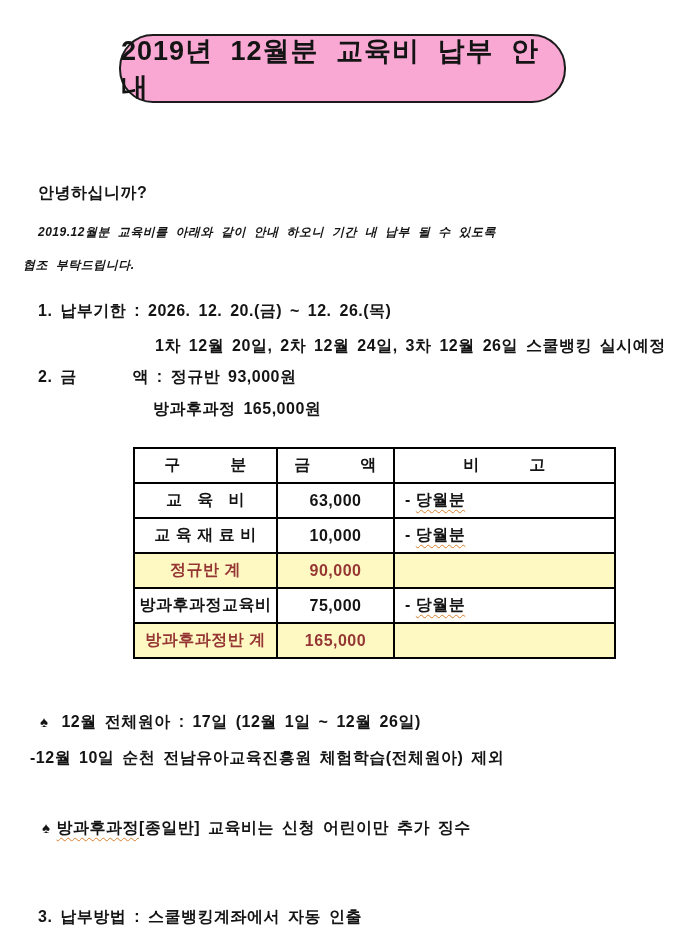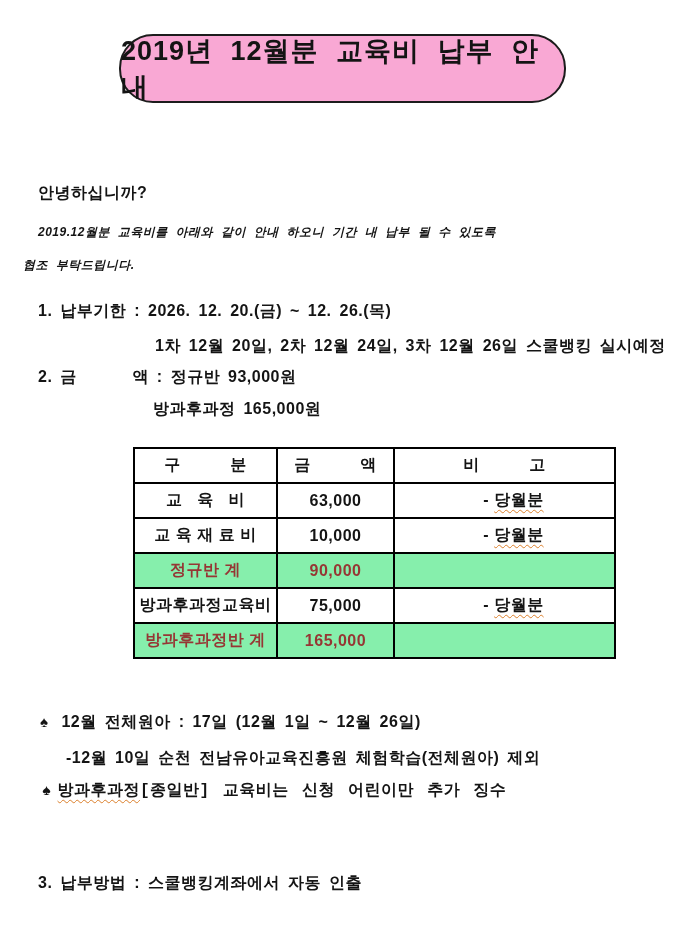--- a/index.html
+++ b/index.html
@@ -45,35 +45,35 @@
     border:2px solid #000;
     height:33px;
     padding:0;
     text-align:center;
     white-space:pre;
     font-weight:bold;
   }
   .fee-table .col-cat{width:143px;}
   .fee-table .col-amt{width:117px;}
   .fee-table .col-note{width:221px;}
-  .fee-table td.note{text-align:center;padding-left:18px;}
-  .fee-table tr.highlight td{background:#86efac;color:#963634;}
+  .fee-table td.note{text-align:left;padding-left:10px;}
+  .fee-table tr.highlight td{background:#fef9c3;color:#963634;}
   .wavy{
     text-decoration:underline;
     text-decoration-style:wavy;
     text-decoration-color:#db7f2b;
     text-decoration-thickness:1px;
     text-underline-offset:4px;
   }
   .bullet{display:inline-block;margin-right:13px;font-size:15px;}
   .note1{left:40px;top:712px;}
-  .note1-sub{left:30px;top:748px;margin-left:36px;}
-  .note2{left:42px;top:780px;font-family:Liberation Mono, monospace;}
+  .note1-sub{left:30px;top:748px;}
+  .note2{left:42px;top:818px;}
   .note2 .bullet{margin-right:6px;}
-  .item3{left:38px;top:873px;text-align:right;}
+  .item3{left:38px;top:907px;text-align:right;}
 </style>
 </head>
 <body>
 
 <div class="page">
 
   <div class="title-box">
     <span>2019년 12월분 교육비 납부 안내</span>
   </div>
 

